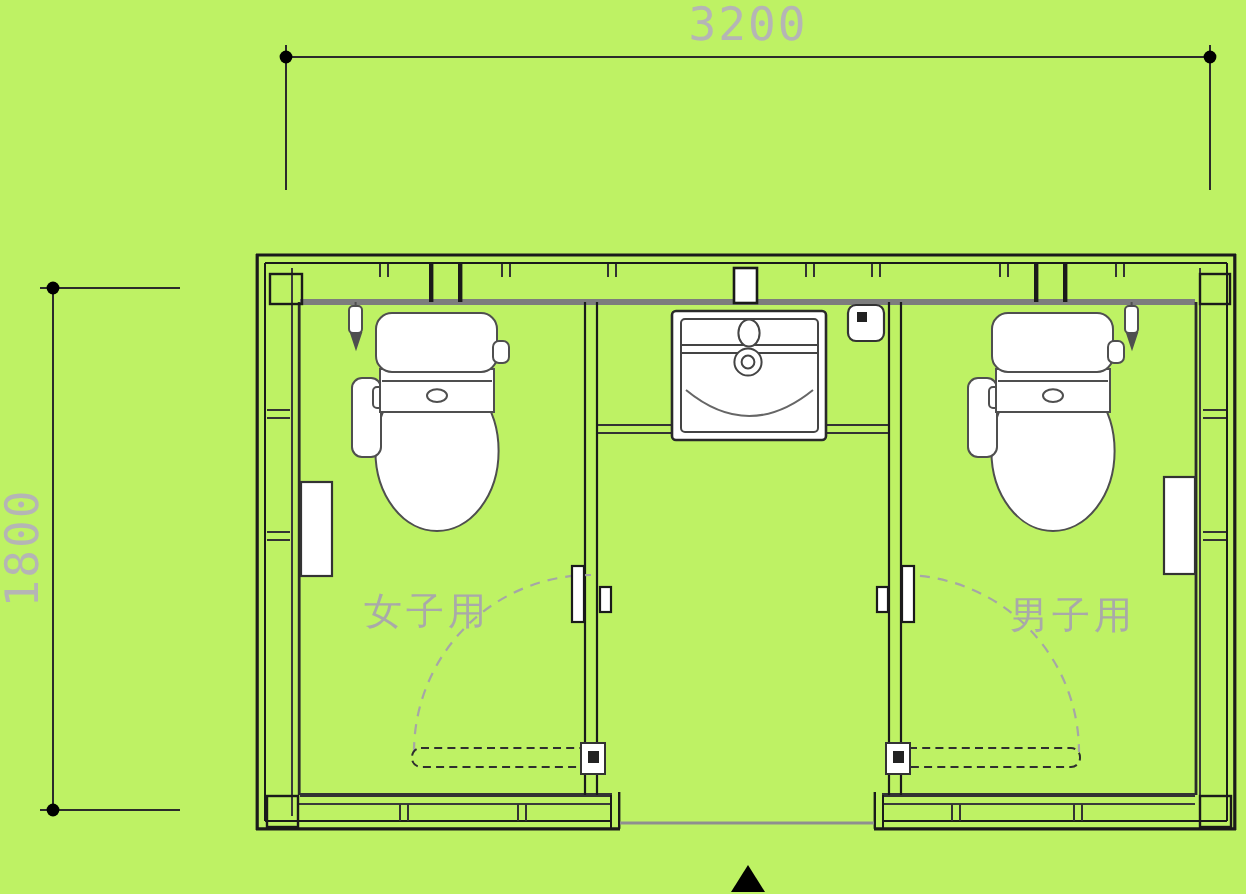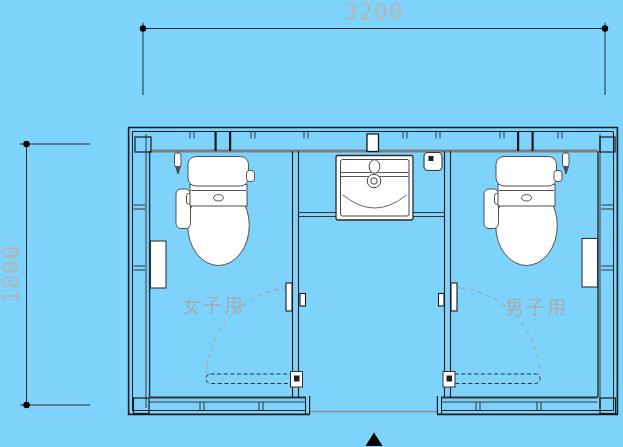--- a/index.html
+++ b/index.html
@@ -1,19 +1,19 @@
 <!DOCTYPE html>
 <html><head>
 <meta charset="utf-8">
 <style>
   html,body{margin:0;padding:0;background:#fff;}
   .canvas{
     position:relative;
     width:623px;height:447px;
-    background:#7dd3fc;
+    background:#bef264;
     overflow:hidden;
     font-family:"DejaVu Sans", sans-serif;
   }
   svg{position:absolute;left:0;top:0;}
   .dim-text{
     font-family:"DejaVu Sans Mono", monospace;
     font-size:23px;
     fill:#b5b5b5;
     letter-spacing:1px;
   }

